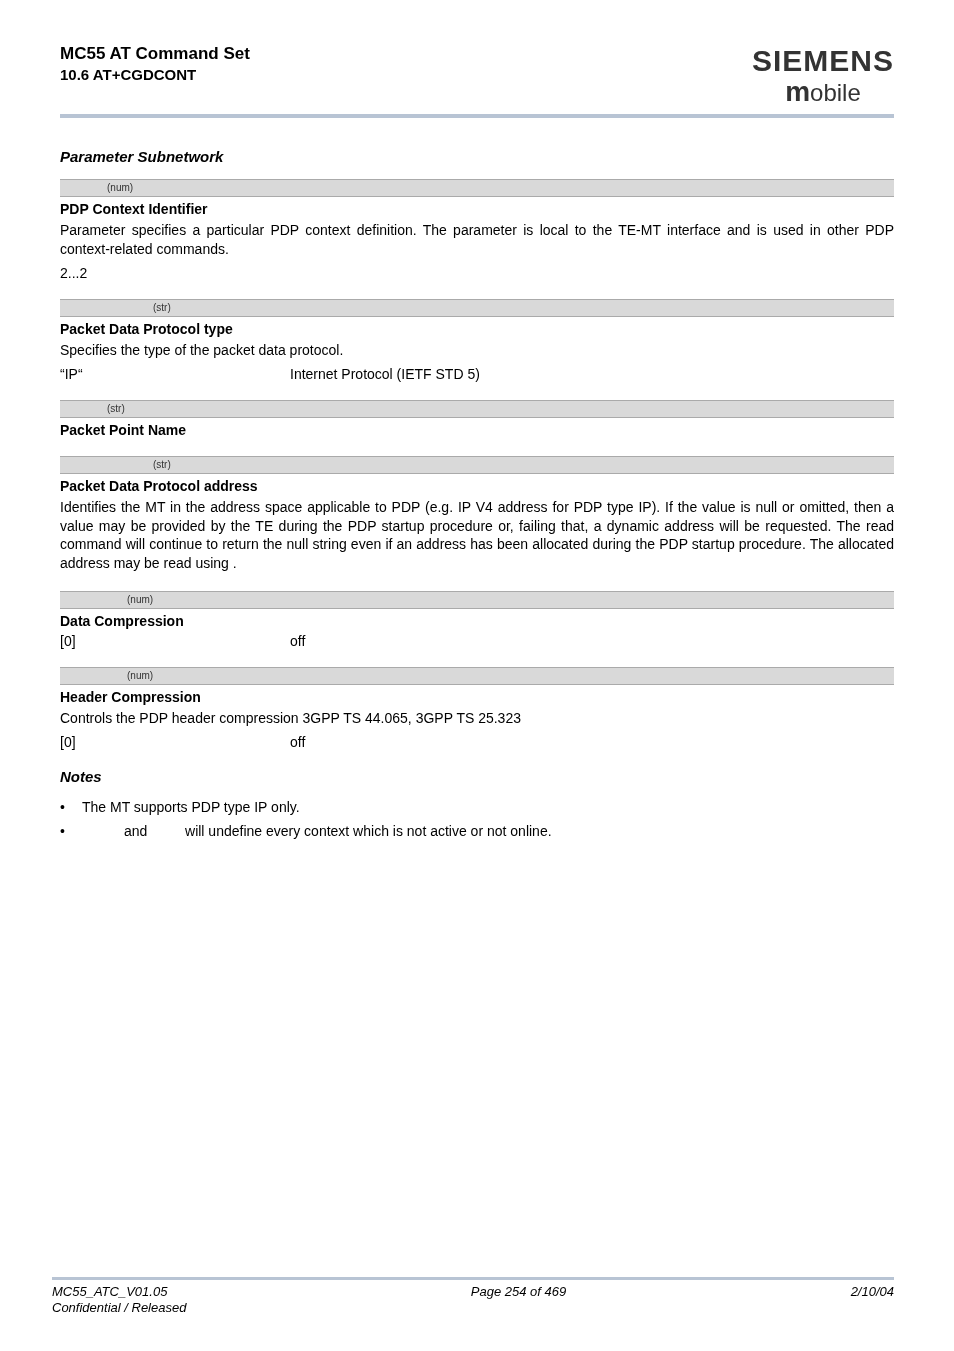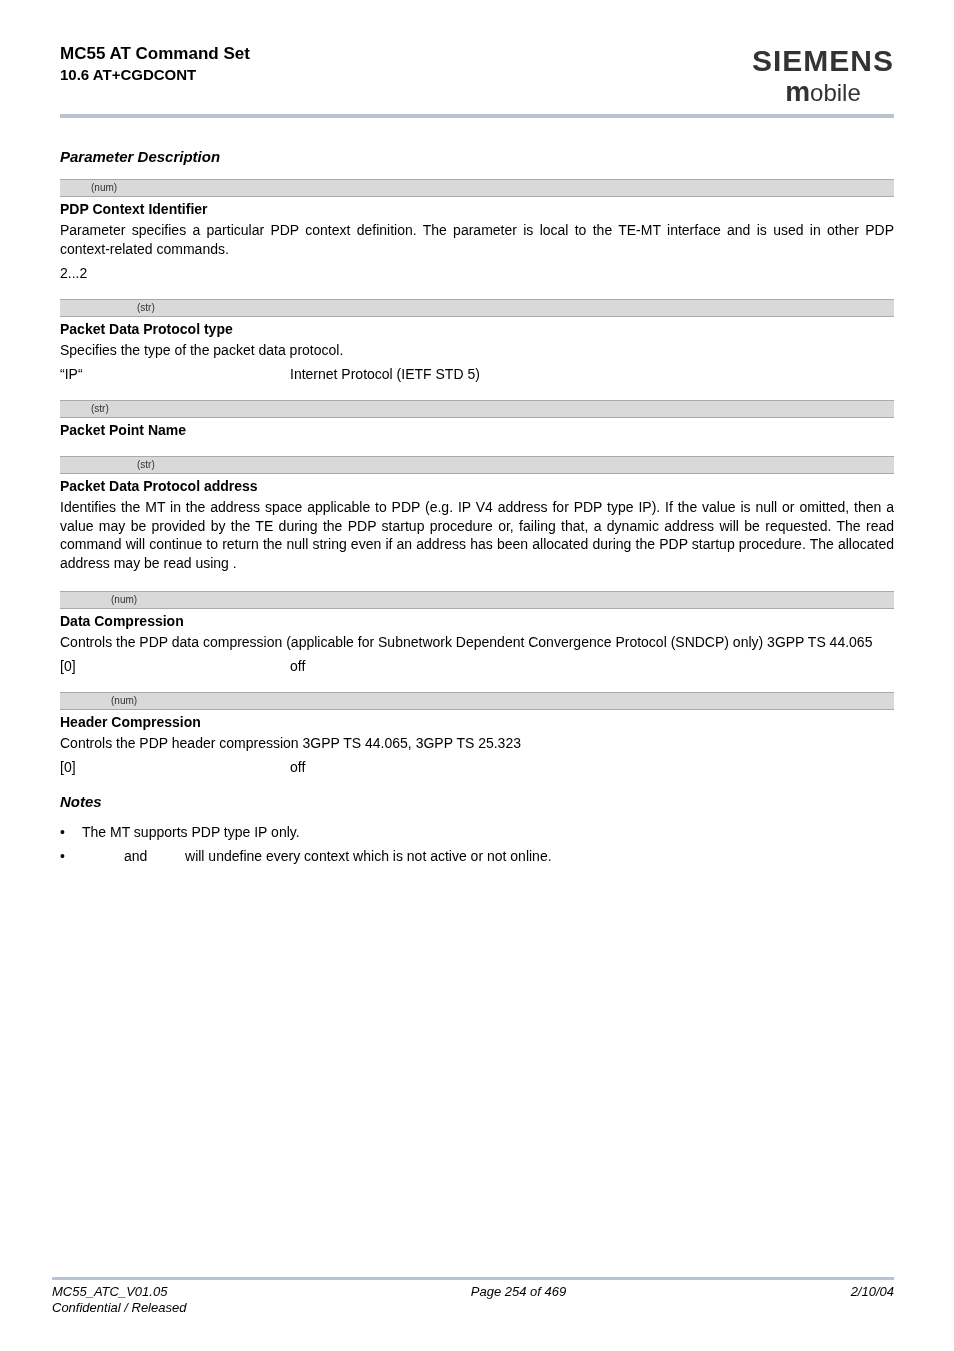--- a/index.html
+++ b/index.html
@@ -46,21 +46,21 @@
   }
   .section-title {
     font-size: 15px;
     font-weight: bold;
     font-style: italic;
     margin-bottom: 14px;
   }
   .param-bar {
     background: #d9d9d9;
     height: 18px;
-    padding: 2px 7px;
+    padding: 2px 23px;
     margin-bottom: 4px;
     border-top: 1px solid #aaa;
     border-bottom: 1px solid #aaa;
   }
   .param-bar .sup {
     font-size: 10px;
     color: #333;
     vertical-align: top;
     margin-left: 24px;
   }
@@ -122,21 +122,21 @@
       <div class="title-main">MC55 AT Command Set</div>
       <div class="title-sub">10.6 AT+CGDCONT</div>
     </div>
     <div class="siemens-logo">
       <div class="brand">SIEMENS</div>
       <div class="mobile"><span class="m-cap">m</span><span>obile</span></div>
     </div>
   </div>
   <div class="header-rule"></div>
 
-  <div class="section-title">Parameter Description</div>
+  <div class="section-title">Parameter Subnetwork</div>
 
   <div class="block">
     <div class="param-bar">
       <span class="sup">(num)</span>
     </div>
     <div class="para-title">PDP Context Identifier</div>
     <div class="para-body">Parameter specifies a particular PDP context definition. The parameter is local to the TE-MT interface and is used in other PDP context-related commands.</div>
     <div class="para-value">2...2</div>
   </div>
 
@@ -165,21 +165,20 @@
     </div>
     <div class="para-title">Packet Data Protocol address</div>
     <div class="para-body">Identifies the MT in the address space applicable to PDP (e.g. IP V4 address for PDP type IP). If the value is null or omitted, then a value may be provided by the TE during the PDP startup procedure or, failing that, a dynamic address will be requested. The read command will continue to return the null string even if an address has been allocated during the PDP startup procedure. The allocated address may be read using                          .</div>
   </div>
 
   <div class="block">
     <div class="param-bar">
       <span class="sup" style="margin-left:44px">(num)</span>
     </div>
     <div class="para-title">Data Compression</div>
-    <div class="para-body">Controls the PDP data compression (applicable for Subnetwork Dependent Convergence Protocol (SNDCP) only) 3GPP TS 44.065</div>
     <div class="ip-row">
       <div class="col1">[0]</div>
       <div>off</div>
     </div>
   </div>
 
   <div class="block">
     <div class="param-bar">
       <span class="sup" style="margin-left:44px">(num)</span>
     </div>

